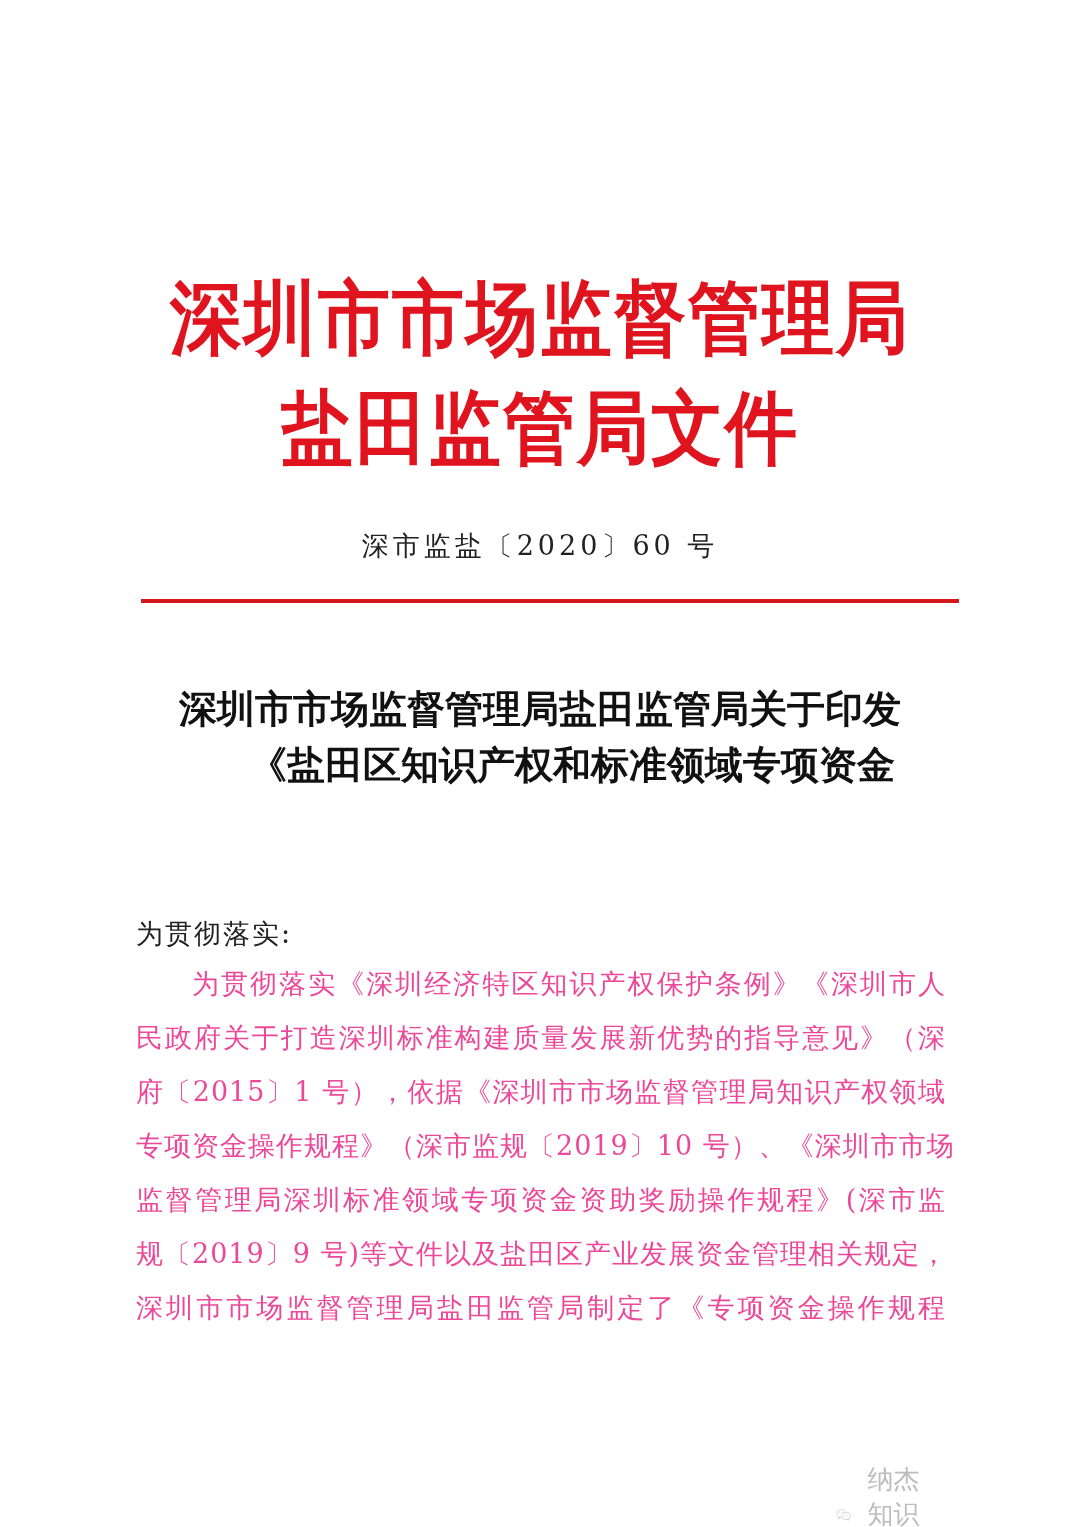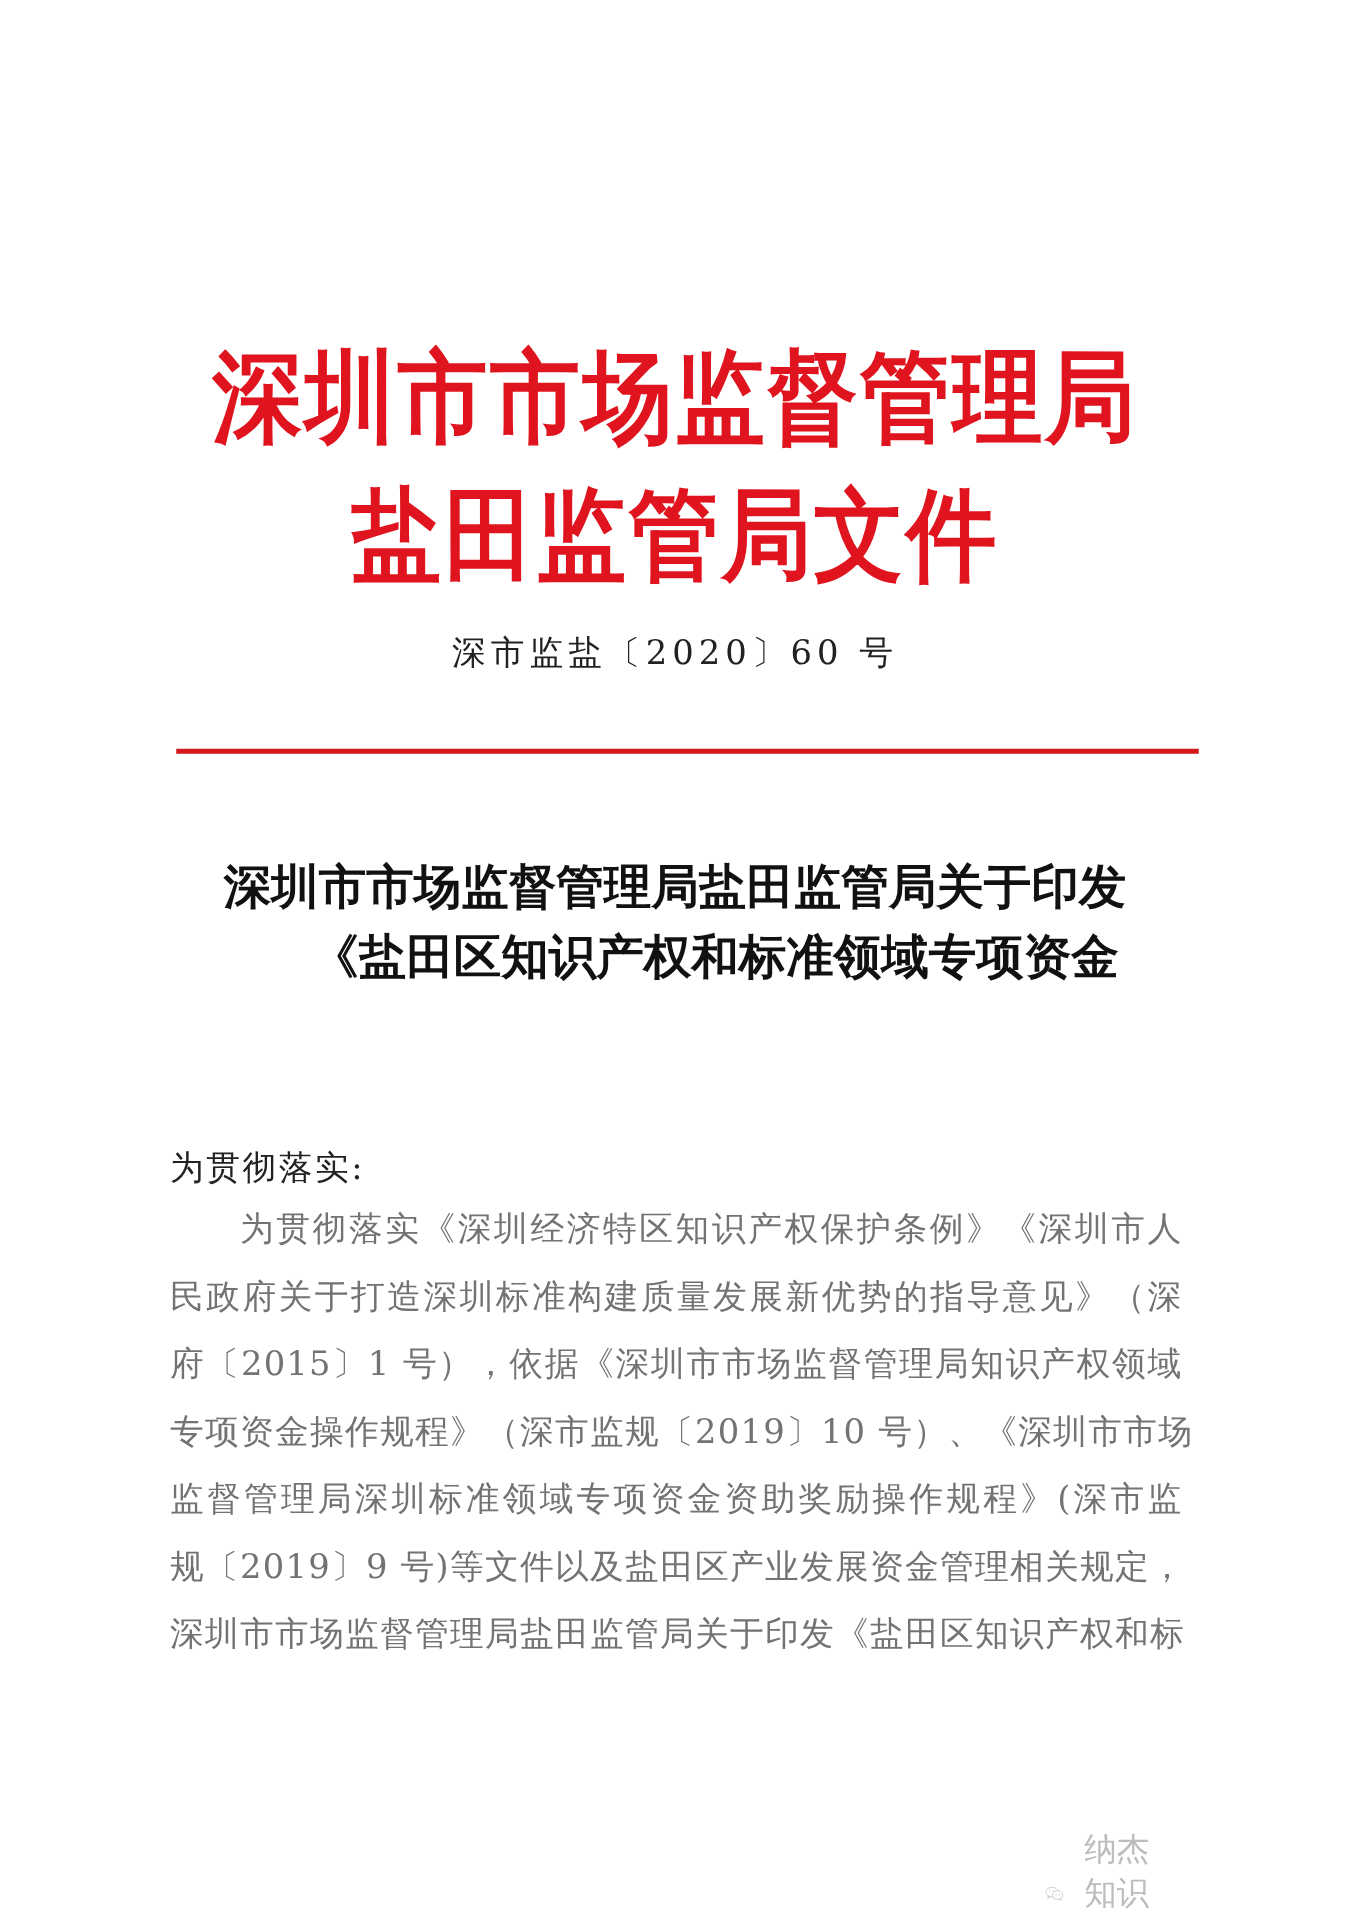--- a/index.html
+++ b/index.html
@@ -7,37 +7,37 @@
   .page { position: absolute; left: 0; top: 0; width: 860px; height: 1527px; background: #fff; }
   .masthead {
     position: absolute; left: 0; width: 1080px; text-align: center;
     color: #e0141e; font-family: "DejaVu Serif", "Liberation Serif", serif;
     font-weight: bold; font-size: 72px; letter-spacing: 2px; line-height: 1;
     transform: scaleY(1.12);
   }
   .mh1 { top: 282px; }
   .mh2 { top: 392px; }
   .docno {
-    position: absolute; left: 0; width: 1080px; top: 504px; text-align: center;
+    position: absolute; left: 0; width: 1080px; top: 528px; text-align: center;
     font-family: "DejaVu Serif", "Liberation Serif", serif; font-size: 27px;
     color: #222; letter-spacing: 4px;
   }
   .rule { position: absolute; left: 141px; top: 599px; width: 818px; height: 4px; background: #d4161d; }
   .title {
     position: absolute; left: 0; width: 1080px; text-align: center;
     font-family: "DejaVu Serif", "Liberation Serif", serif; font-weight: bold;
     font-size: 38px; color: #111; line-height: 1;
   }
   .t1 { top: 690px; }
   .t2 { top: 746px; margin-left: 32px; }
   .t3 { top: 802px; }
   .body-line {
     position: absolute; left: 136px; width: 810px;
     font-family: "DejaVu Serif", "Liberation Serif", serif; font-size: 27px;
-    color: #737373; line-height: 1; white-space: nowrap; text-align: justify;
+    color: #ec4899; line-height: 1; white-space: nowrap; text-align: justify;
     text-align-last: justify; letter-spacing: 1px;
   }
   .salutation { position: absolute; left: 136px; top: 916px; font-family: "DejaVu Serif", "Liberation Serif", serif; font-size: 27px; color: #222; letter-spacing: 2px; }
   .indent { left: 192px; width: 754px; }
   .watermark {
     position: absolute; left: 836px; top: 1462px; display: flex; align-items: center; gap: 16px;
     color: #bdbdbd; font-family: "DejaVu Sans", "Liberation Sans", sans-serif; font-size: 26px;
   }
   .wm-icon { width: 44px; height: 34px; }
 </style>
@@ -56,21 +56,21 @@
   <div class="title t2">《盐田区知识产权和标准领域专项资金</div>
 
   <div class="salutation">为贯彻落实:</div>
 
   <div class="body-line indent" style="top:970px">为贯彻落实《深圳经济特区知识产权保护条例》《深圳市人</div>
   <div class="body-line" style="top:1024px">民政府关于打造深圳标准构建质量发展新优势的指导意见》（深</div>
   <div class="body-line" style="top:1078px">府〔2015〕1 号），依据《深圳市市场监督管理局知识产权领域</div>
   <div class="body-line" style="top:1132px">专项资金操作规程》（深市监规〔2019〕10 号）、《深圳市市场</div>
   <div class="body-line" style="top:1186px">监督管理局深圳标准领域专项资金资助奖励操作规程》(深市监</div>
   <div class="body-line" style="top:1240px">规〔2019〕9 号)等文件以及盐田区产业发展资金管理相关规定，</div>
-  <div class="body-line" style="top:1294px">深圳市市场监督管理局盐田监管局关于印发《盐田区知识产权和标</div>
+  <div class="body-line" style="top:1294px">深圳市市场监督管理局盐田监管局制定了《专项资金操作规程</div>
 
   <div class="watermark">
     <svg class="wm-icon" viewBox="0 0 44 34">
       <ellipse cx="16" cy="13" rx="14" ry="11" fill="none" stroke="#c8c8c8" stroke-width="2"></ellipse>
       <path d="M8 22 L6 28 L13 24" fill="none" stroke="#c8c8c8" stroke-width="2"></path>
       <ellipse cx="29" cy="20" rx="12" ry="10" fill="#fff" stroke="#c8c8c8" stroke-width="2"></ellipse>
       <path d="M35 28 L38 32 L32 29" fill="none" stroke="#c8c8c8" stroke-width="2"></path>
       <circle cx="25" cy="19" r="1.6" fill="#c8c8c8"></circle>
       <circle cx="33" cy="19" r="1.6" fill="#c8c8c8"></circle>
       <circle cx="11" cy="10" r="1.6" fill="#c8c8c8"></circle>

